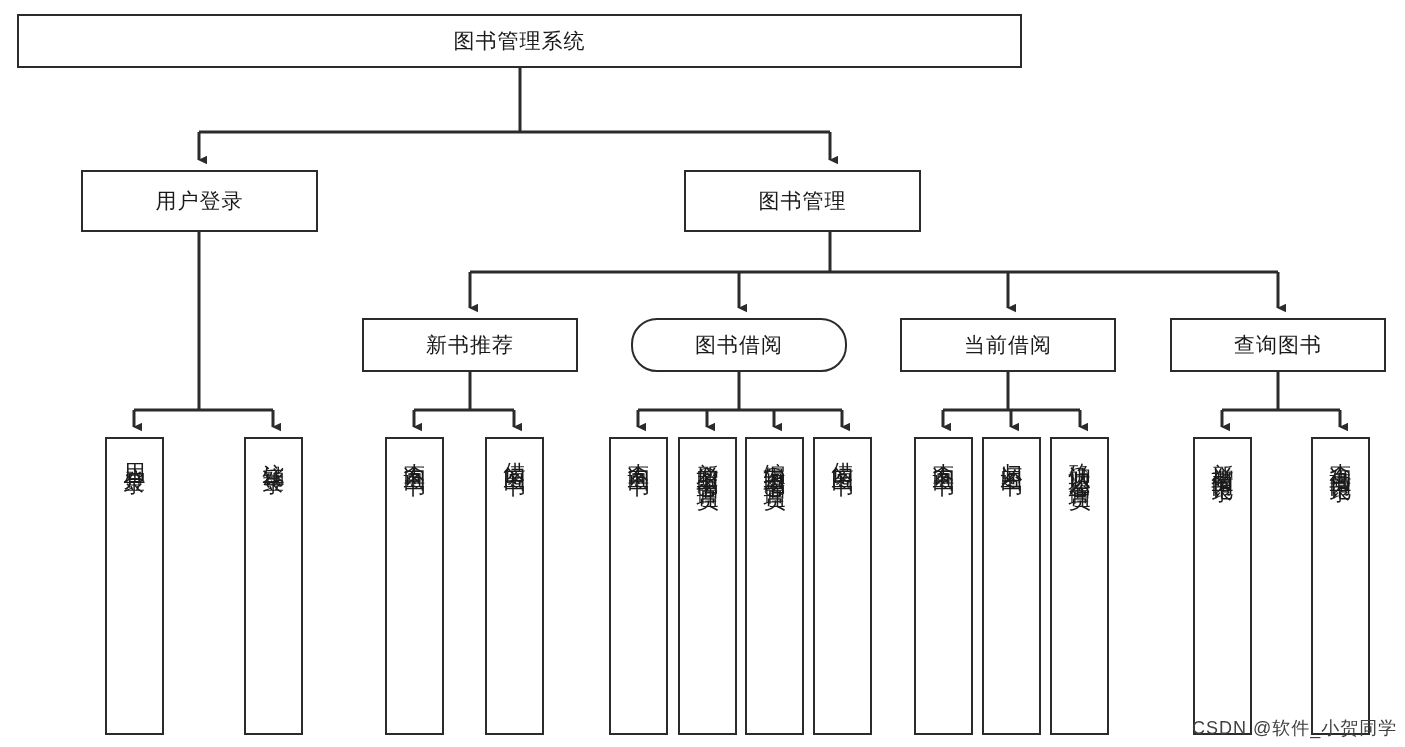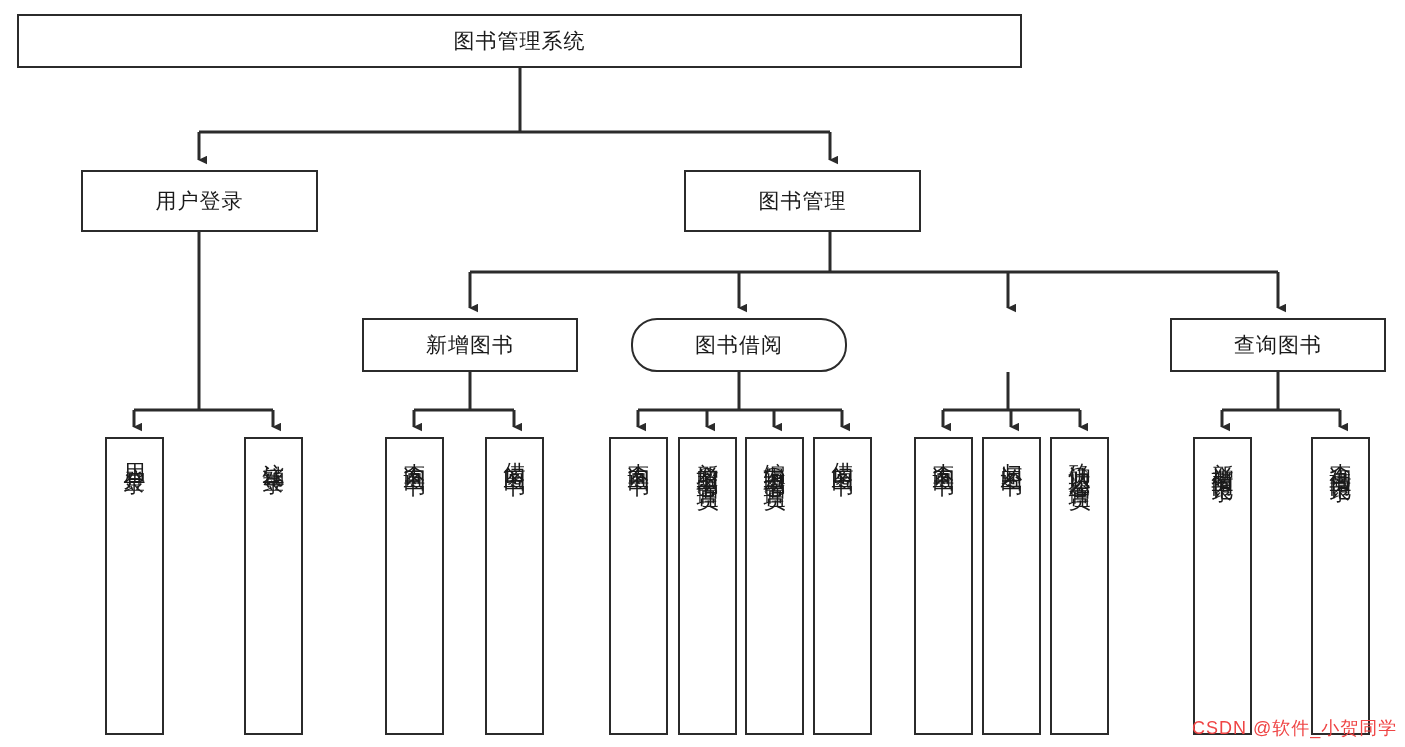--- a/index.html
+++ b/index.html
@@ -55,21 +55,21 @@
     writing-mode: vertical-rl;
     text-orientation: upright;
     font-size: 22px;
     letter-spacing: 4px;
     line-height: 1;
     white-space: nowrap;
   }
   .watermark {
     position: absolute;
     font-size: 18px;
-    color: #ef4444;
+    color: #404040;
     letter-spacing: 1px;
     white-space: nowrap;
     z-index: 3;
   }
 </style>
 </head>
 <body>
 
 <div id="canvas">
 
@@ -129,27 +129,30 @@
 
   <div class="node" style="left:81px; top:170px; width:237px; height:62px;">
     <span class="label">用户登录</span>
   </div>
 
   <div class="node" style="left:684px; top:170px; width:237px; height:62px;">
     <span class="label">图书管理</span>
   </div>
 
   <div class="node" style="left:362px; top:318px; width:216px; height:54px;">
-    <span class="label">新增图书</span>
+    <span class="label">新书推荐</span>
   </div>
 
   <div class="node" style="left:631px; top:318px; width:216px; height:54px;border-radius:26px;">
     <span class="label">图书借阅</span>
   </div>
 
+  <div class="node" style="left:900px; top:318px; width:216px; height:54px;">
+    <span class="label">当前借阅</span>
+  </div>
 
   <div class="node" style="left:1170px; top:318px; width:216px; height:54px;">
     <span class="label">查询图书</span>
   </div>
 
   <div class="node leaf" style="left:105px; top:437px; width:59px; height:298px;">
     <span class="label">用户登录</span>
   </div>
 
   <div class="node leaf" style="left:244px; top:437px; width:59px; height:298px;">

